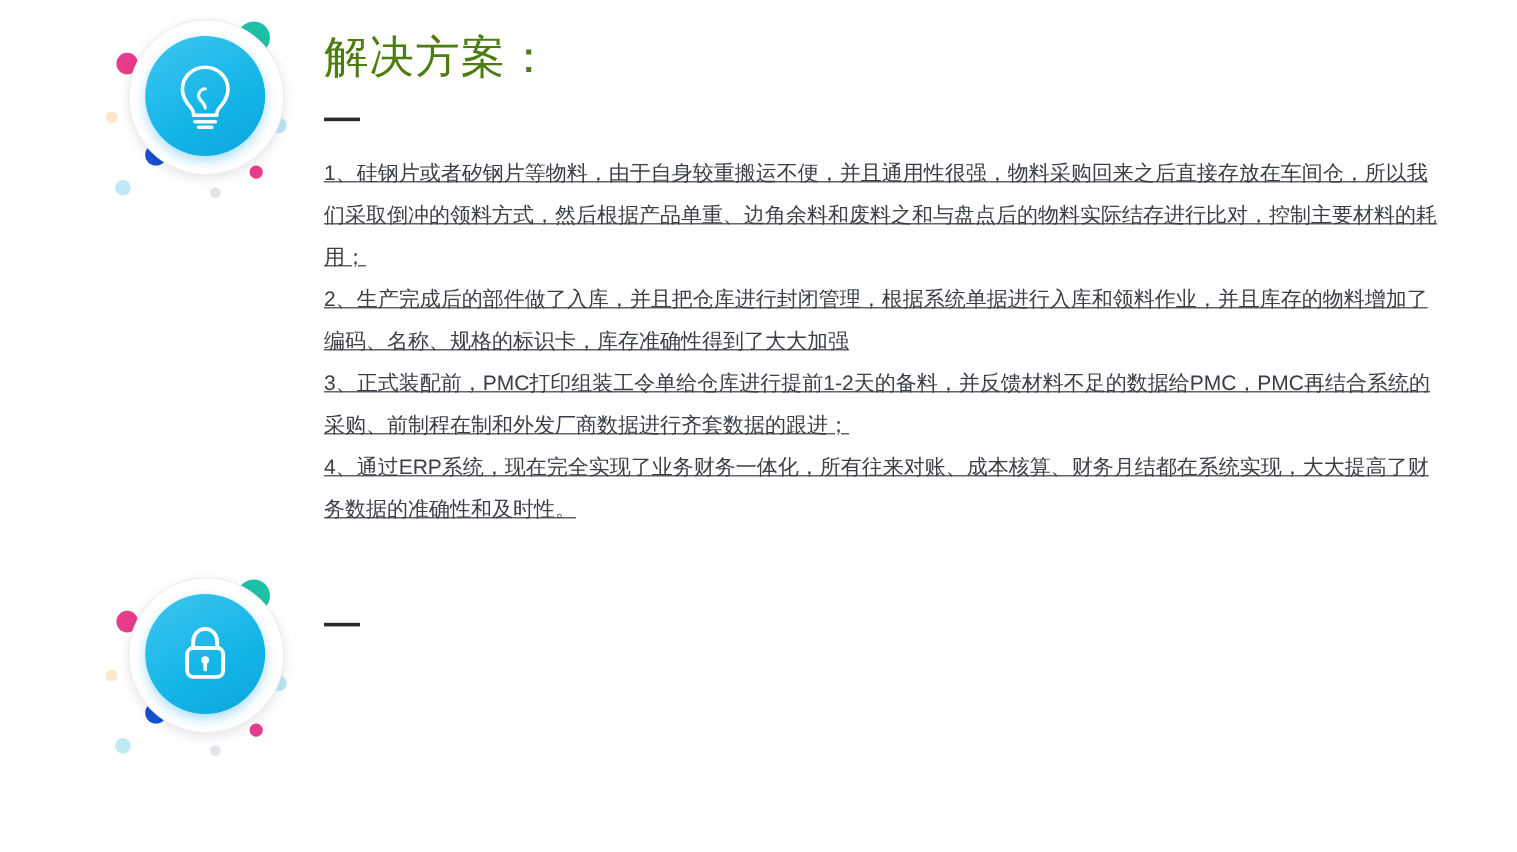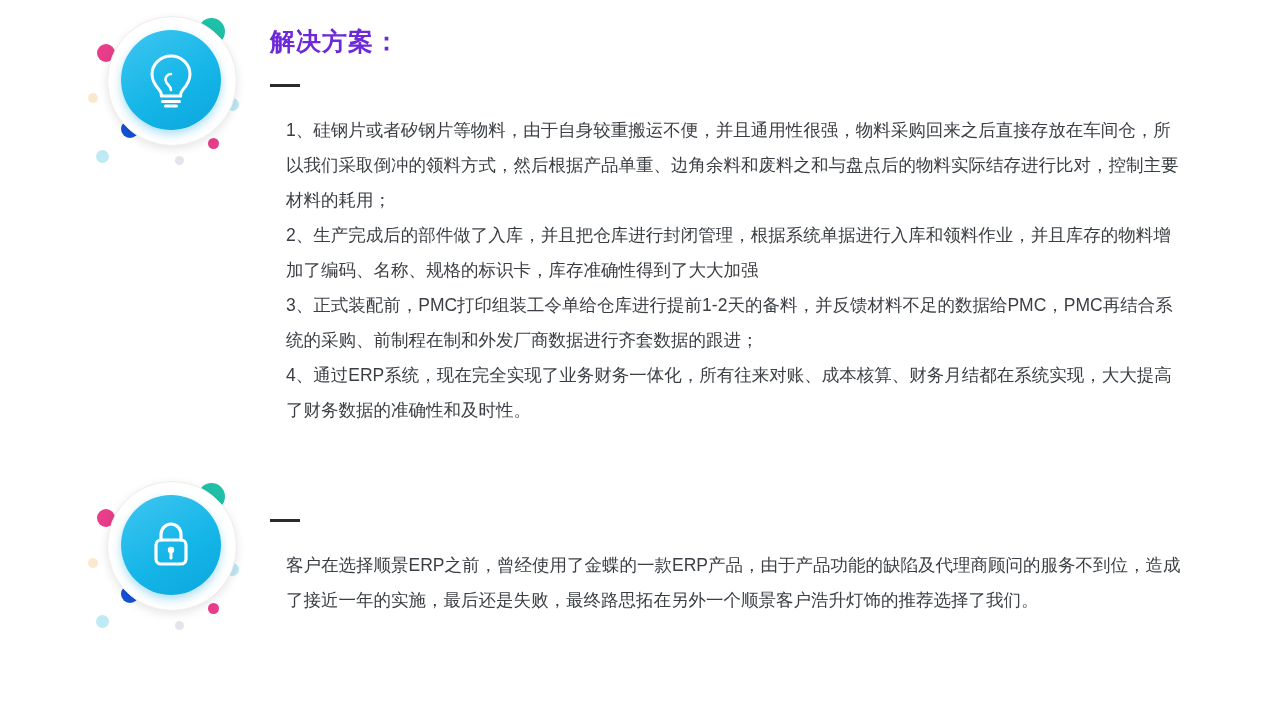--- a/index.html
+++ b/index.html
@@ -76,39 +76,40 @@
   .d-grey   { width: 9px;  height: 9px;  background: #e2e6ea; left: 95px;  top: 148px; }
 
   
   .content {
     position: absolute;
     left: 270px;
     top: 26px;
     width: 930px;
   }
   .heading {
-    font-size: 25px;
-    font-weight: bold;
-    color: #6d28d9;
+    font-size: 37px;
+    font-weight: normal;
+    color: #4d7c0f;
     letter-spacing: 1px;
     margin: 0;
     line-height: 1.2;
   }
   .rule {
     width: 30px;
     height: 3px;
     background: #2b2b2b;
     margin: 28px 0 26px 0;
   }
   .body-text {
     font-size: 17.5px;
     line-height: 35px;
     color: #3b3f45;
-    margin: 16px;
+    margin: 0;
     white-space: pre-line;
+    text-decoration: underline;
   }
 </style>
 </head>
 <body>
 
 <div class="slide">
 
   <div class="section section-1">
 
     <div class="icon-cluster">
@@ -158,17 +159,16 @@
           <path d="M16 23 v-5.5 C16 11.7 20.5 7 26 7 s10 4.7 10 10.5 V23" stroke="#ffffff" stroke-width="3.2" fill="none" stroke-linecap="round"></path>
           <rect x="11" y="23" width="30" height="24" rx="5" stroke="#ffffff" stroke-width="3.2" fill="none"></rect>
           <circle cx="26" cy="33" r="3.2" fill="#ffffff"></circle>
           <path d="M26 36 v5" stroke="#ffffff" stroke-width="3" stroke-linecap="round"></path>
         </svg>
       </div>
     </div>
 
     <div class="content">
       <div class="rule"></div>
-      <p class="body-text">客户在选择顺景ERP之前，曾经使用了金蝶的一款ERP产品，由于产品功能的缺陷及代理商顾问的服务不到位，造成了接近一年的实施，最后还是失败，最终路思拓在另外一个顺景客户浩升灯饰的推荐选择了我们。</p>
     </div>
   </div>
 
 </div>
 
 </body></html>

